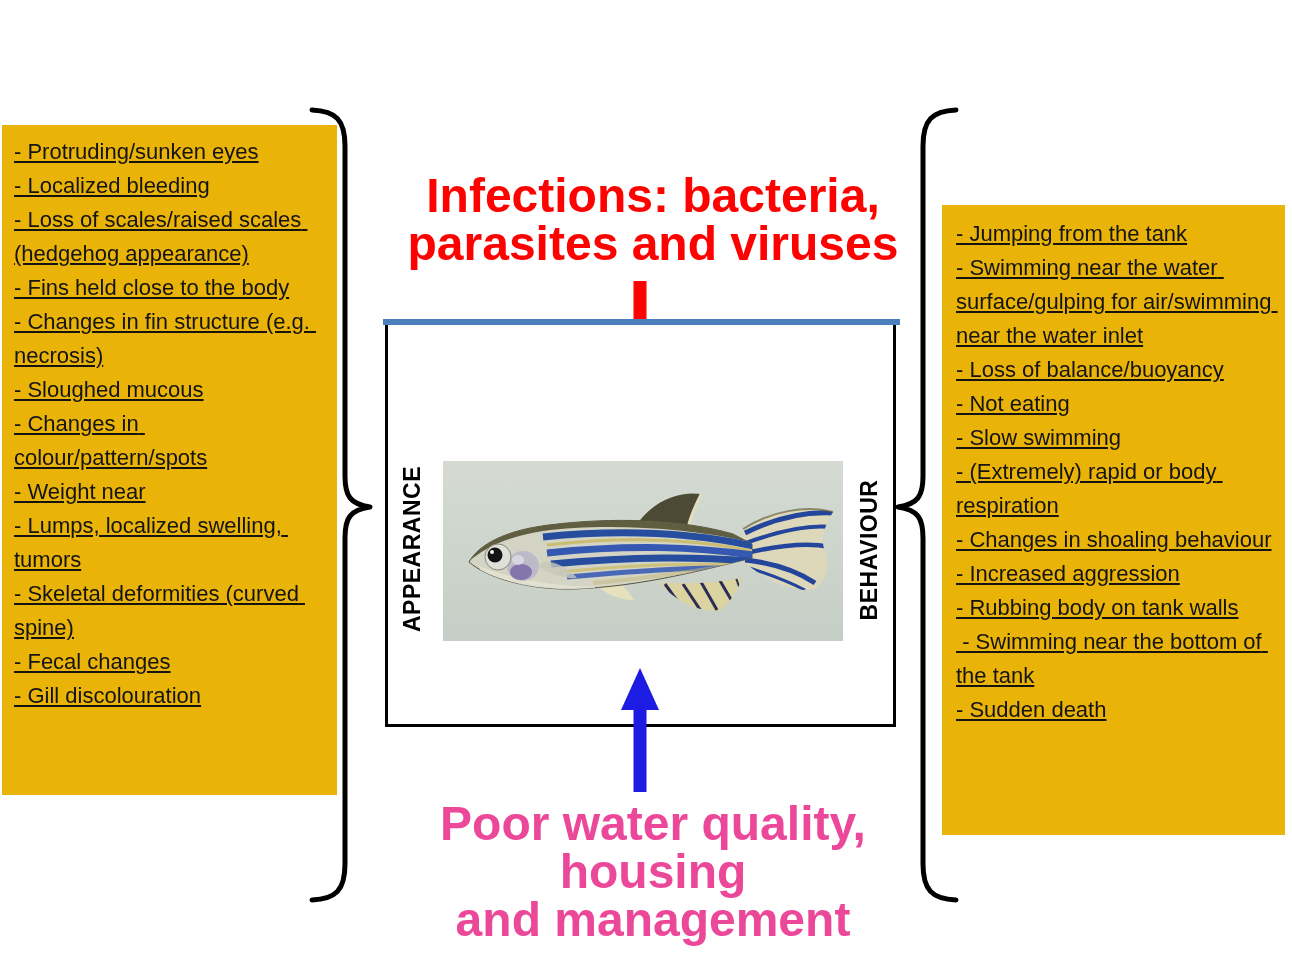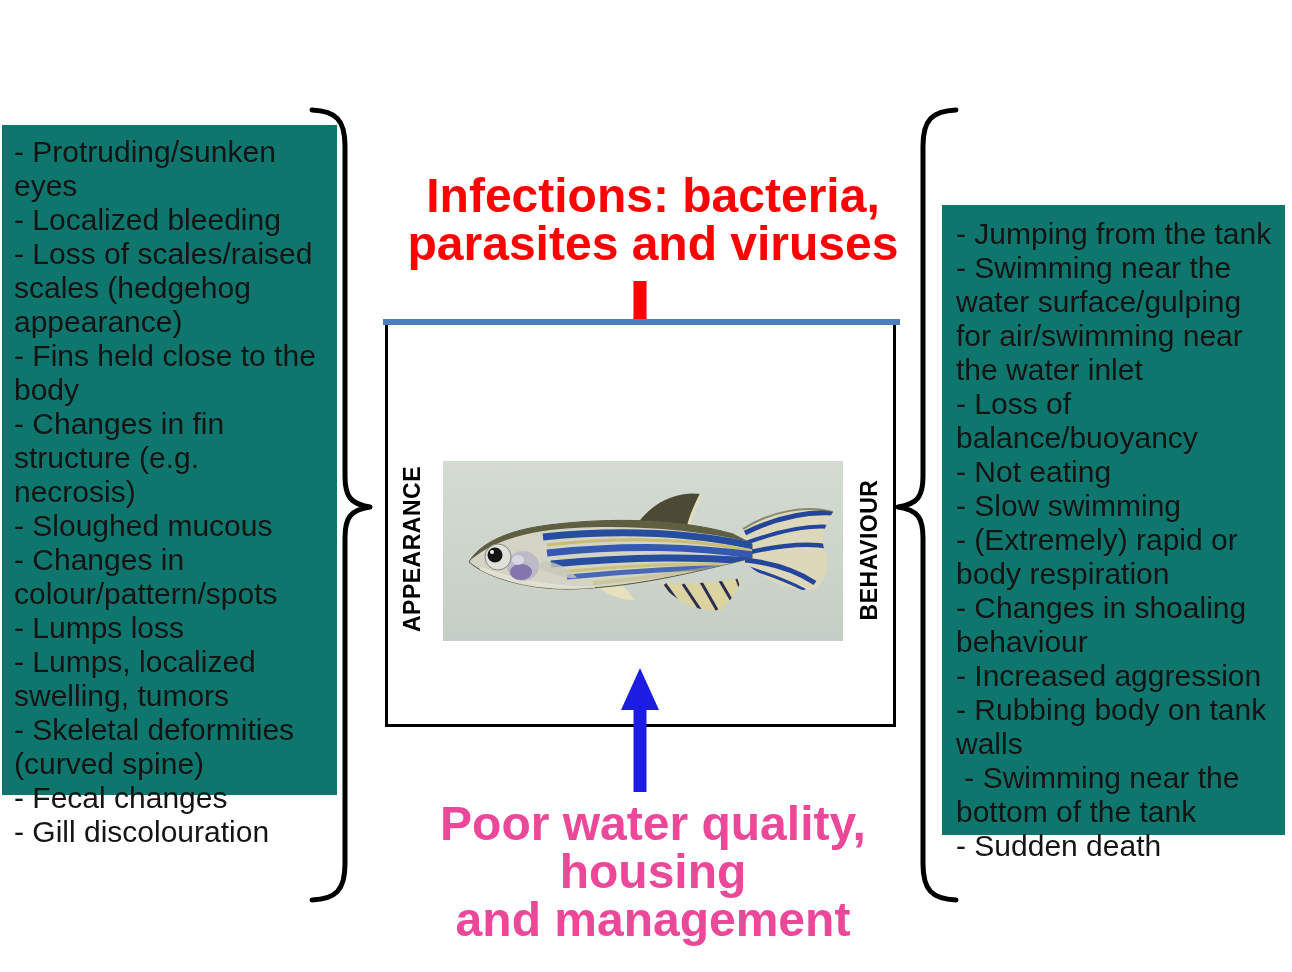--- a/index.html
+++ b/index.html
@@ -2,22 +2,22 @@
 <html><head>
 <meta charset="utf-8">
 <style>
   html,body{margin:0;padding:0;background:#fff;}
   .canvas{
     position:relative;width:1292px;height:972px;background:#ffffff;
     font-family:"Liberation Sans",sans-serif;overflow:hidden;
   }
   .abs{position:absolute;}
   .panel{
-    position:absolute;background:#0f766e;color:#141414;
-    font-size:30px;line-height:34px;box-sizing:border-box;
+    position:absolute;background:#eab308;color:#141414;
+    font-size:22px;line-height:34px;box-sizing:border-box;text-decoration:underline;
   }
   .panel .item{white-space:pre-wrap;}
   .panel-left{left:2px;top:125px;width:335px;height:670px;padding:10px 8px 8px 12px;}
   .panel-right{left:942px;top:205px;width:343px;height:630px;padding:12px 8px 8px 14px;}
   .title{position:absolute;text-align:center;font-weight:bold;font-size:48px;line-height:48px;}
   .title-red{left:398px;top:172px;width:510px;color:#fe0101;}
   .title-blue{left:398px;top:800px;width:510px;color:#ec4899;}
   .center-box{
     position:absolute;left:385px;top:322px;width:511px;height:405px;
     border:3px solid #000;border-top:none;background:#fff;box-sizing:border-box;
@@ -38,21 +38,21 @@
 <div class="canvas">
 
   <div class="panel panel-left">
       <div class="item">- Protruding/sunken eyes</div>
       <div class="item">- Localized bleeding</div>
       <div class="item">- Loss of scales/raised scales (hedgehog appearance)</div>
       <div class="item">- Fins held close to the body</div>
       <div class="item">- Changes in fin structure (e.g. necrosis)</div>
       <div class="item">- Sloughed mucous</div>
       <div class="item">- Changes in colour/pattern/spots</div>
-      <div class="item">- Lumps loss</div>
+      <div class="item">- Weight near</div>
       <div class="item">- Lumps, localized swelling, tumors</div>
       <div class="item">- Skeletal deformities (curved spine)</div>
       <div class="item">- Fecal changes</div>
       <div class="item">- Gill discolouration</div>
     </div>
 
   <div class="panel panel-right">
       <div class="item">- Jumping from the tank</div>
       <div class="item">- Swimming near the water surface/gulping for air/swimming near the water inlet</div>
       <div class="item">- Loss of balance/buoyancy</div>

